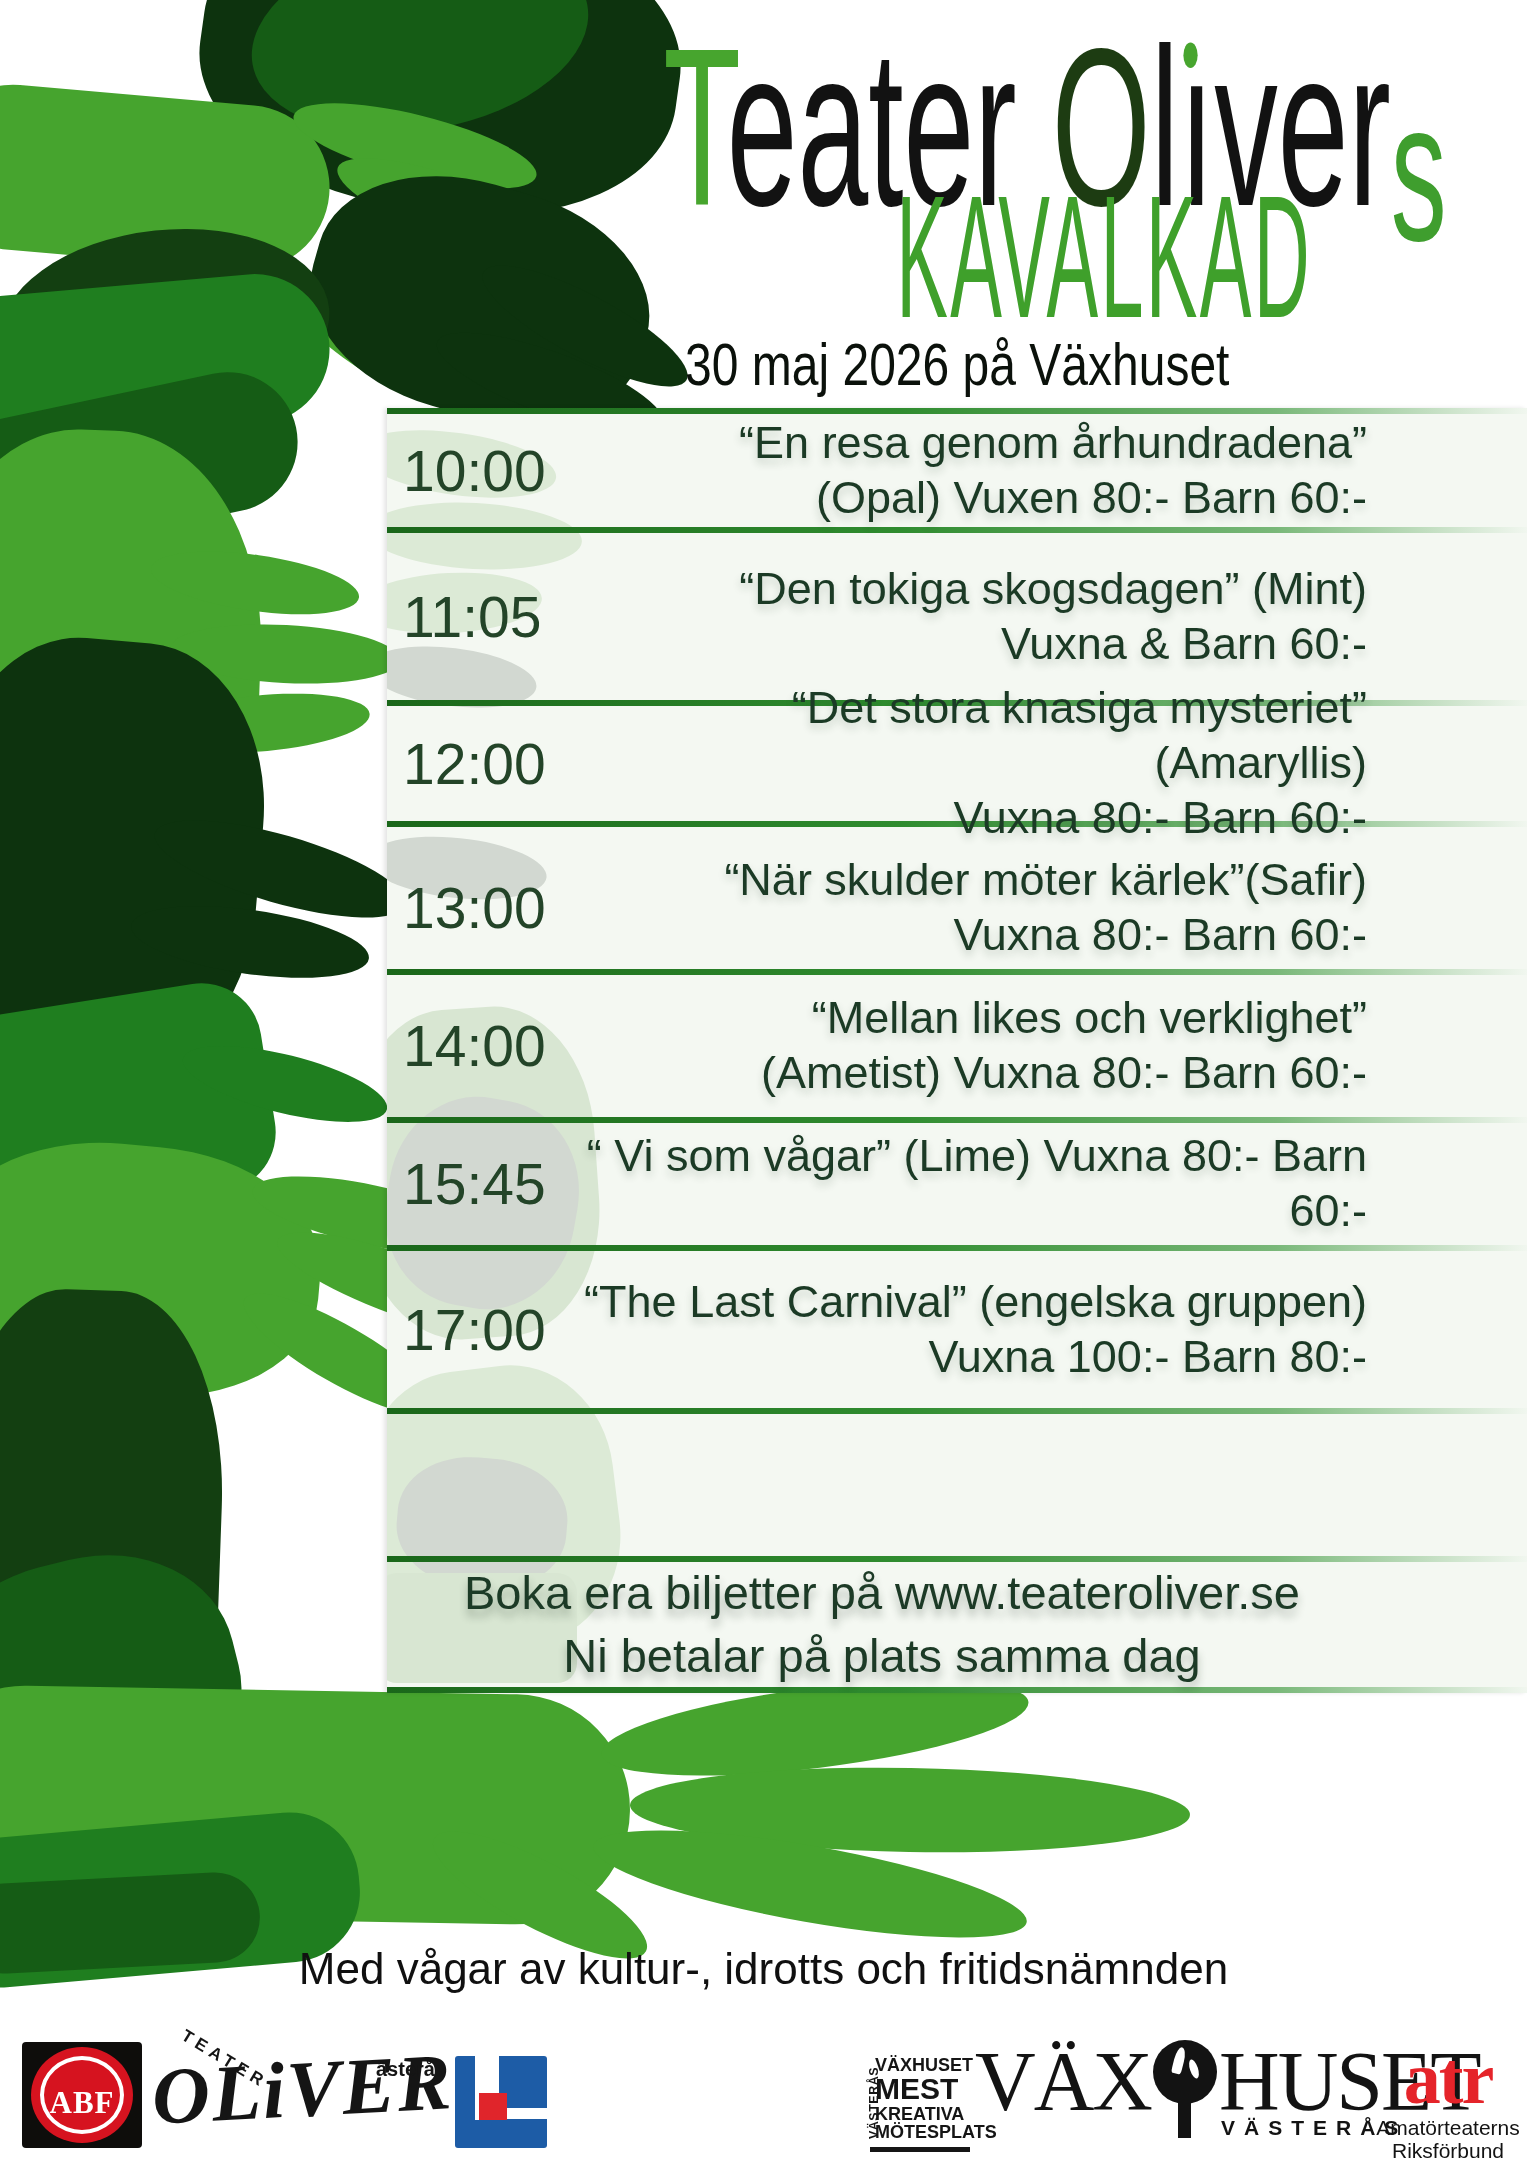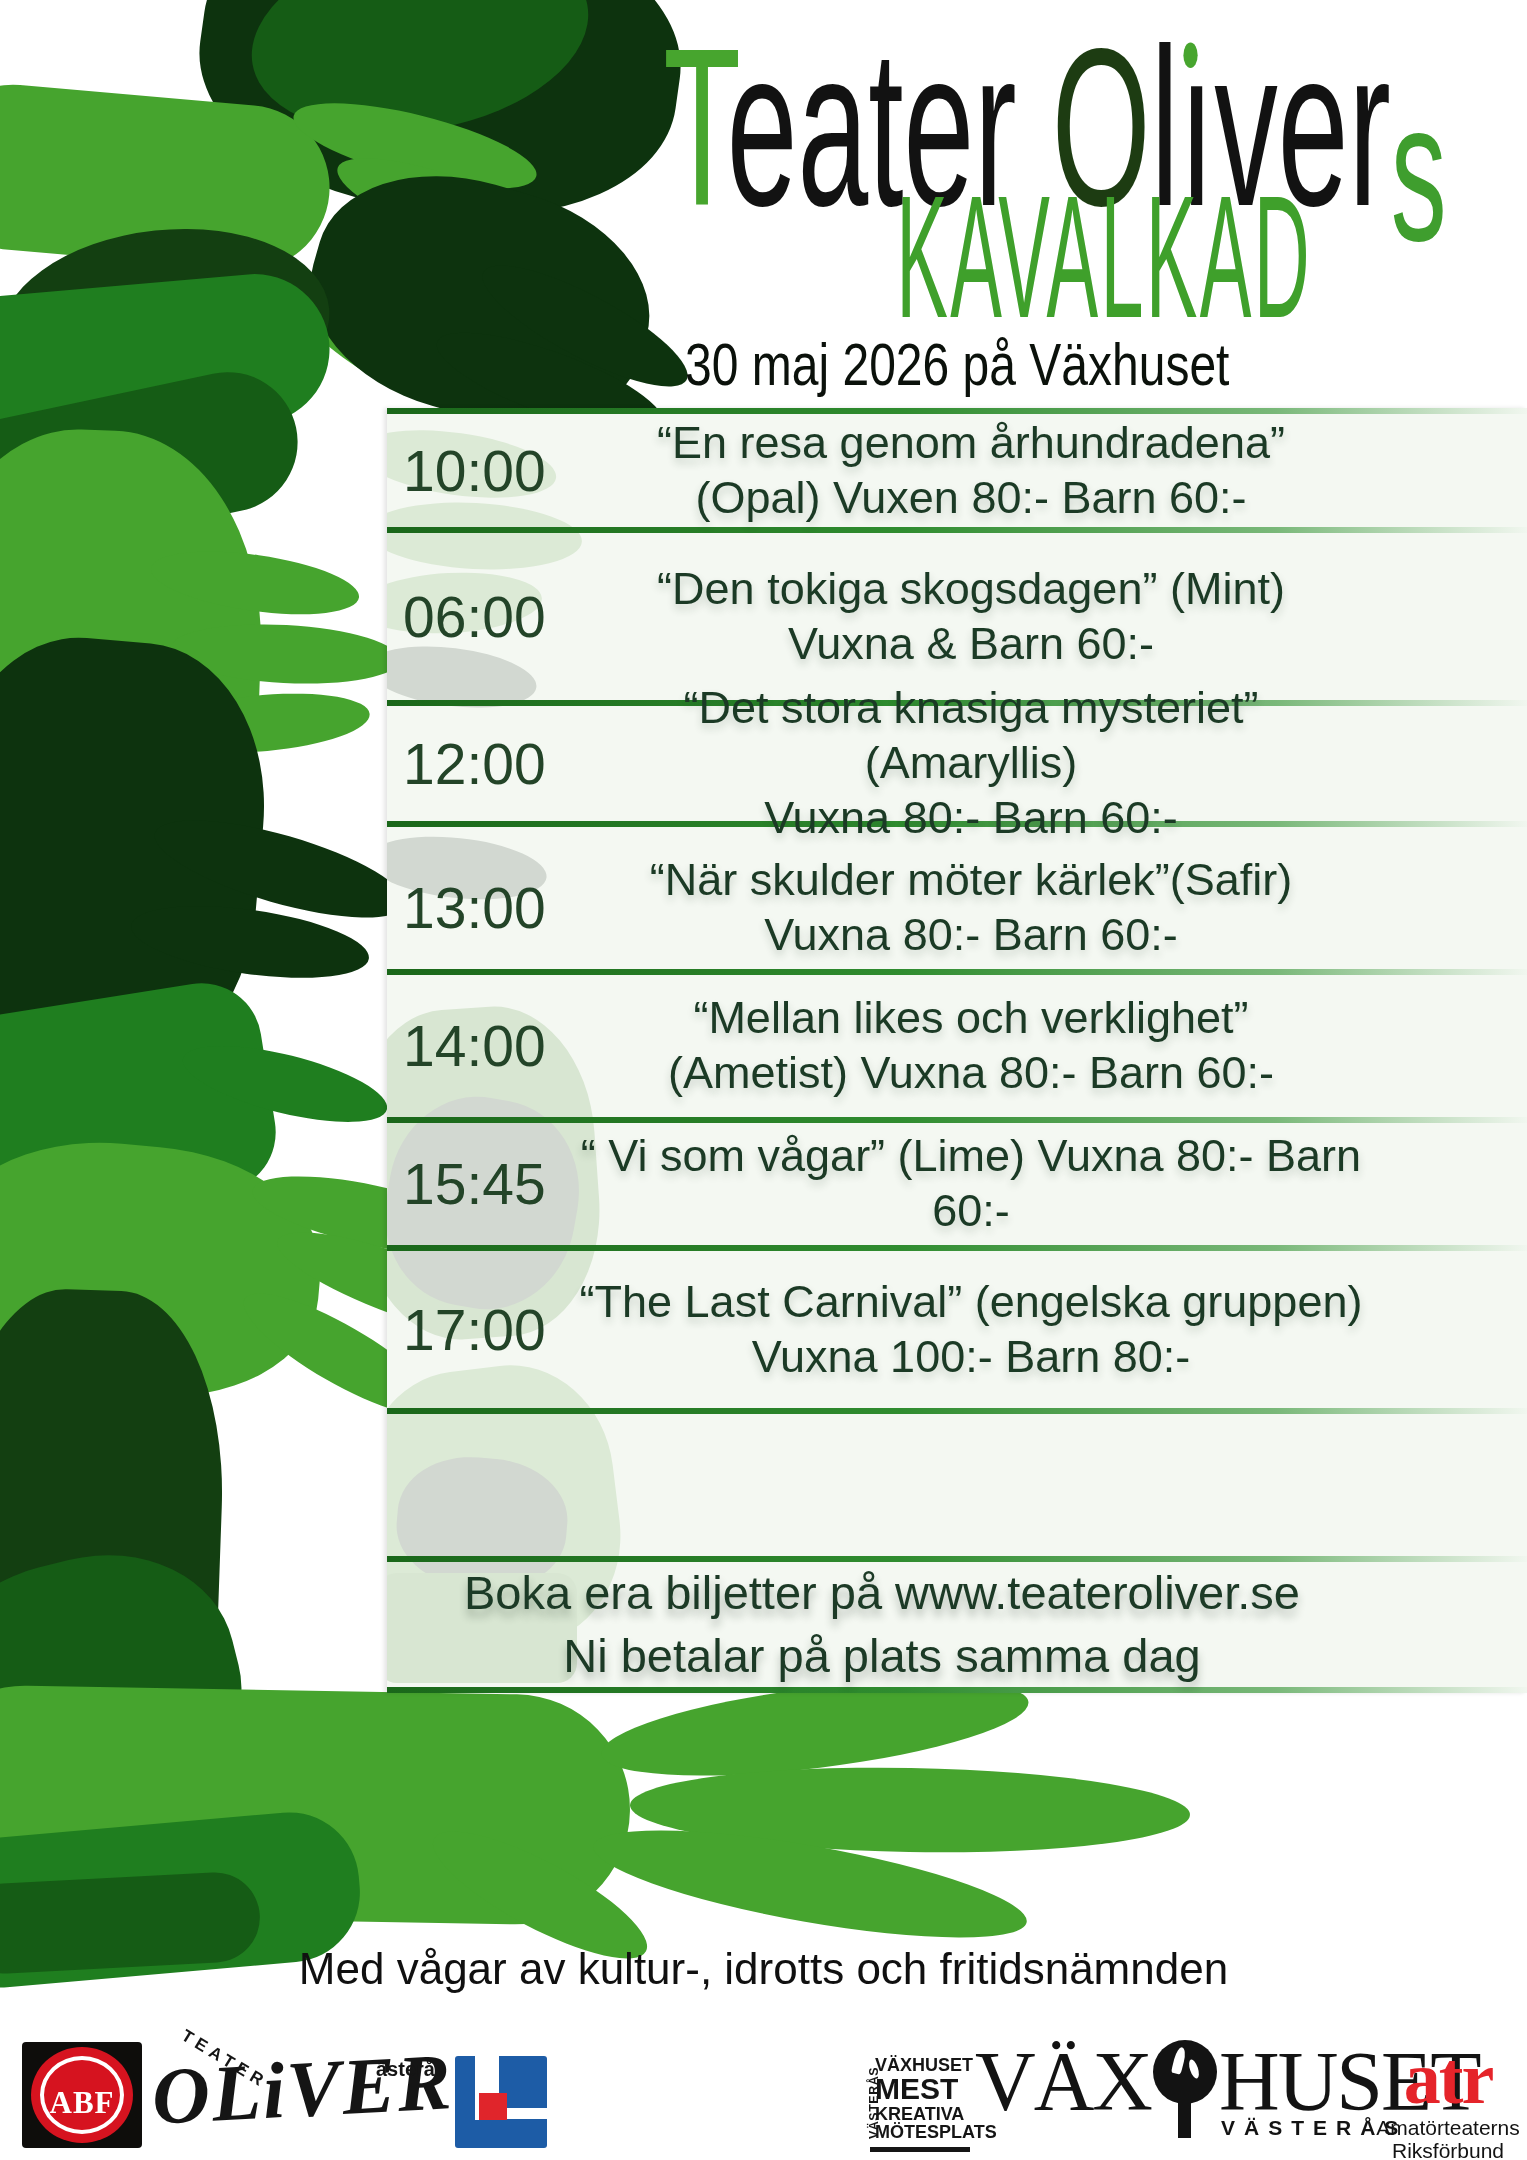--- a/index.html
+++ b/index.html
@@ -28,21 +28,21 @@
   
   .band{position:absolute;left:387px;top:408px;width:1140px;height:1285px;z-index:2;
         background:#f4f8f2;box-shadow:-3px 0 4px rgba(0,0,0,0.10);overflow:hidden;}
   .band .blob{z-index:0;}
   .sep{position:absolute;left:0;width:100%;height:6px;z-index:1;
        background:linear-gradient(90deg,#1a671a 0%,#2f8c2f 45%,#79b879 78%,rgba(223,240,223,0.15) 100%);}
   .row{position:absolute;left:0;width:100%;display:flex;align-items:center;z-index:2;box-sizing:border-box;}
   .time{width:172px;padding-left:16px;font-size:57px;color:#234428;flex:none;}
   .desc{flex:1;text-align:center;padding-right:160px;font-size:45px;line-height:1.22;color:#1b3a25;
         text-shadow:0 5px 8px rgba(30,55,35,0.20);}
-  .desc .l1,.desc .l2{display:block;}
+  .desc .l1,.desc .l2{display:block;text-align:right;}
   .booking{position:absolute;left:0;width:100%;top:1154px;height:125px;z-index:2;box-sizing:border-box;
            padding:0 180px 0 30px;display:flex;flex-direction:column;justify-content:center;
            text-align:center;font-size:47px;line-height:1.32;color:#1c3a26;
            text-shadow:0 7px 9px rgba(25,45,30,0.30);}
   
   .support{position:absolute;left:0;top:1944px;width:100%;z-index:3;text-align:center;
            font-size:44px;color:#101010;}
   .logos{position:absolute;left:0;top:2010px;width:100%;height:150px;z-index:3;}
   .logo{position:absolute;}
   
@@ -167,21 +167,21 @@
     <div class="sep" style="top:1279px;"></div>
 
     <div class="row" style="top:6px;height:113px;">
       <div class="time">10:00</div>
       <div class="desc">
         <span class="l1">“En resa genom århundradena”</span>
           <span class="l2">(Opal) Vuxen 80:- Barn 60:-</span>
       </div>
     </div>
     <div class="row" style="top:125px;height:167px;">
-      <div class="time">06:00</div>
+      <div class="time">11:05</div>
       <div class="desc">
         <span class="l1">“Den tokiga skogsdagen” (Mint)</span>
           <span class="l2">Vuxna &amp; Barn 60:-</span>
       </div>
     </div>
     <div class="row" style="top:298px;height:115px;">
       <div class="time">12:00</div>
       <div class="desc">
         <span class="l1">“Det stora knasiga mysteriet” (Amaryllis)</span>
           <span class="l2">Vuxna 80:- Barn 60:-</span>

